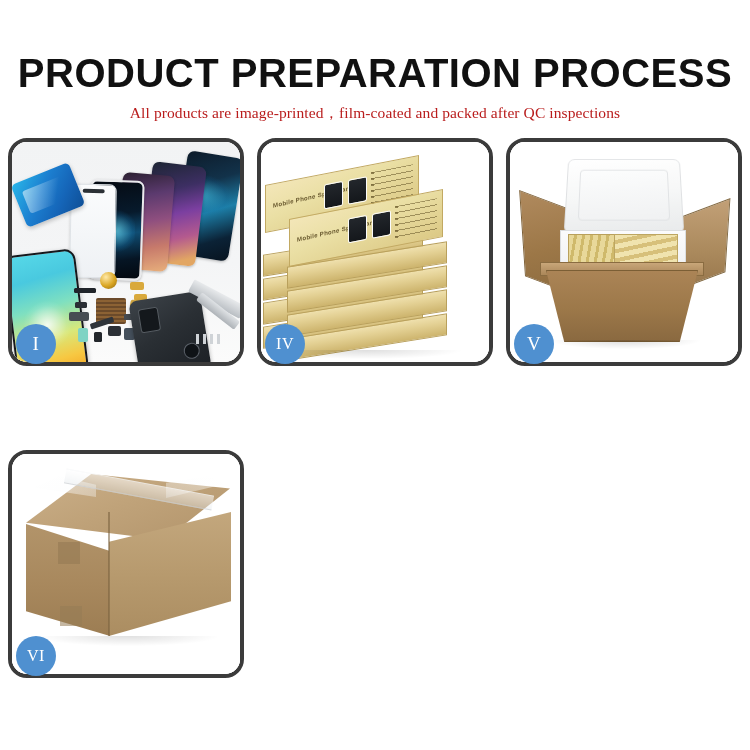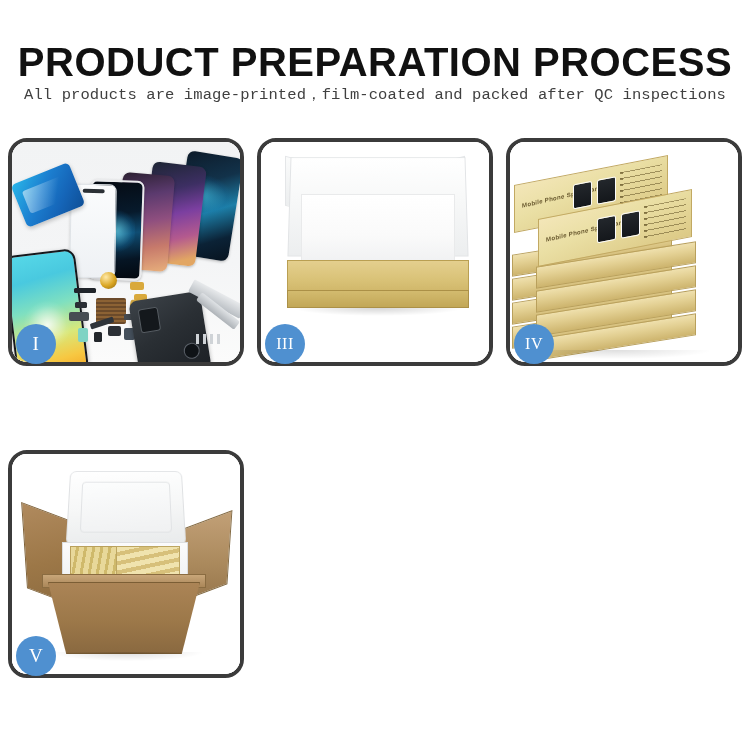--- a/index.html
+++ b/index.html
@@ -22,38 +22,38 @@
   
   #header {
     position: absolute;
     top: 0; left: 0;
     width: 750px;
     height: 125px;
     text-align: center;
   }
 
   #page-title {
-    margin-top: 41px;
+    margin-top: 52px;
     font-size: 40px;
     font-weight: bold;
     letter-spacing: 0.5px;
     color: #111111;
     line-height: 1.08;
     white-space: nowrap;
     font-family: "Liberation Sans", sans-serif;
   }
 
   #page-subtitle {
-    margin-top: 0;
+    margin-top: 8px;
     font-size: 15.5px;
     font-weight: normal;
-    color: #404040;
+    color: #b91c1c;
     letter-spacing: 0.1px;
     white-space: nowrap;
-    font-family: Liberation Mono, monospace;
+    font-family: Liberation Serif, serif;
   }
 
   
   #cards-grid {
     position: absolute;
     top: 138px;
     left: 8px;
     width: 734px;
     height: 540px;
     display: grid;
@@ -470,34 +470,20 @@
         <div class="part p14"></div>
         <div class="housing"></div>
         <div class="tool"></div>
         <div class="tool2"></div>
         <div class="screws"></div>
       </div>
       <div class="badge">I</div>
     </div>
 
 
-    <div class="card c3">
-      <div class="card-photo">
-        <div class="c3-bg"></div>
-        <div class="lidflapL"></div>
-        <div class="lidflapR"></div>
-        <div class="lid"></div>
-        <div class="foam"></div>
-        <div class="trayinner"></div>
-        <div class="tray"></div>
-        <div class="trayfront"></div>
-        <div class="shadow"></div>
-      </div>
-      <div class="badge wide">III</div>
-    </div>
 
     <div class="card c4">
       <div class="card-photo">
         <div class="c4-bg"></div>
         <div class="stack">
           <div class="slab" style="left:2px;  top:152px;"></div>
           <div class="slab" style="left:2px;  top:128px;"></div>
           <div class="slab" style="left:2px;  top:104px;"></div>
           <div class="slab" style="left:2px;  top:80px;"></div>
           <div class="slab" style="left:26px; top:164px;"></div>
@@ -532,15 +518,31 @@
         <div class="epsBox"></div>
         <div class="goldRows"></div>
         <div class="goldRows2"></div>
         <div class="cartonRim"></div>
         <div class="cartonBody"></div>
         <div class="shadow"></div>
       </div>
       <div class="badge">V</div>
     </div>
 
+    <div class="card c6">
+      <div class="card-photo">
+        <div class="c6-bg"></div>
+        <div class="top"></div>
+        <div class="left"></div>
+        <div class="right"></div>
+        <div class="seamV"></div>
+        <div class="tapeEdgeL"></div>
+        <div class="tapeEdgeR"></div>
+        <div class="tape"></div>
+        <div class="sq1"></div>
+        <div class="sq2"></div>
+        <div class="shadow"></div>
+      </div>
+      <div class="badge wide">VI</div>
+    </div>
 
   </div>
 </div>
 
 </body></html>

